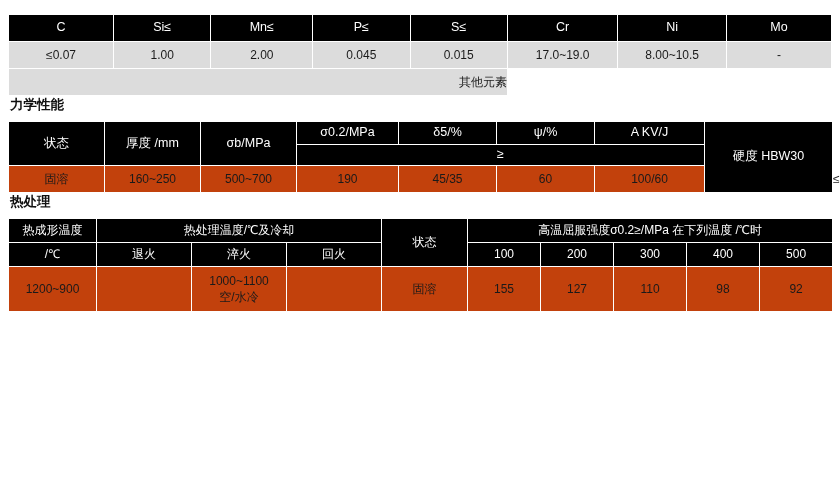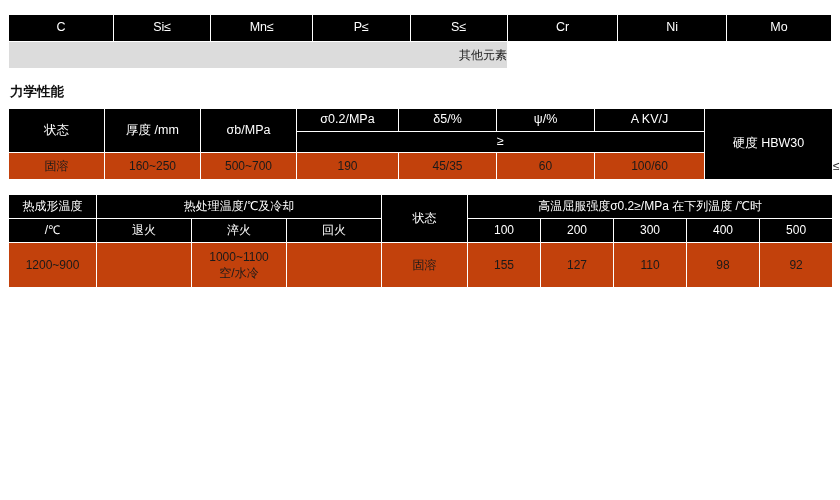--- a/index.html
+++ b/index.html
@@ -20,21 +20,20 @@
     box-sizing: border-box;
     width: 840px;
   }
   .section-title {
     font-weight: bold;
     font-size: 13.5px;
     color: #111;
     margin: 0 0 7px 2px;
   }
   .section + .section {
-    margin-top: 14px;
   }
   table {
     border-collapse: collapse;
     table-layout: fixed;
     width: 824px;
   }
   td, th {
     border: 1px solid #ffffff;
     text-align: center;
     vertical-align: middle;
@@ -106,20 +105,30 @@
       <tbody>
           <tr>
         <th class="hdr">C</th>
         <th class="hdr">Si≤</th>
         <th class="hdr">Mn≤</th>
         <th class="hdr">P≤</th>
         <th class="hdr">S≤</th>
         <th class="hdr">Cr</th>
         <th class="hdr">Ni</th>
         <th class="hdr">Mo</th>
+      </tr>
+      <tr>
+        <td class="cell">≤0.07</td>
+        <td class="cell">1.00</td>
+        <td class="cell">2.00</td>
+        <td class="cell">0.045</td>
+        <td class="cell">0.015</td>
+        <td class="cell">17.0~19.0</td>
+        <td class="cell">8.00~10.5</td>
+        <td class="cell">-</td>
       </tr>
       <tr>
         <td class="cell left" colspan="5">其他元素</td>
         <td class="blank" colspan="3"></td>
       </tr>
     </tbody>
       </table>
   </div>
 
   <div class="section">
@@ -157,20 +166,21 @@
         <td class="cell">45/35</td>
         <td class="cell">60</td>
         <td class="cell">100/60</td>
         <td class="cell">≤215</td>
       </tr>
     </tbody>
       </table>
   </div>
 
   <div class="section">
+    <div class="section-title">热处理</div>
     <table class="heat">
       <colgroup>
         <col style="width:88px">
         <col style="width:95px">
           <col style="width:95px">
           <col style="width:95px">
         <col style="width:86px">
         <col style="width:73px">
           <col style="width:73px">
           <col style="width:73px">

